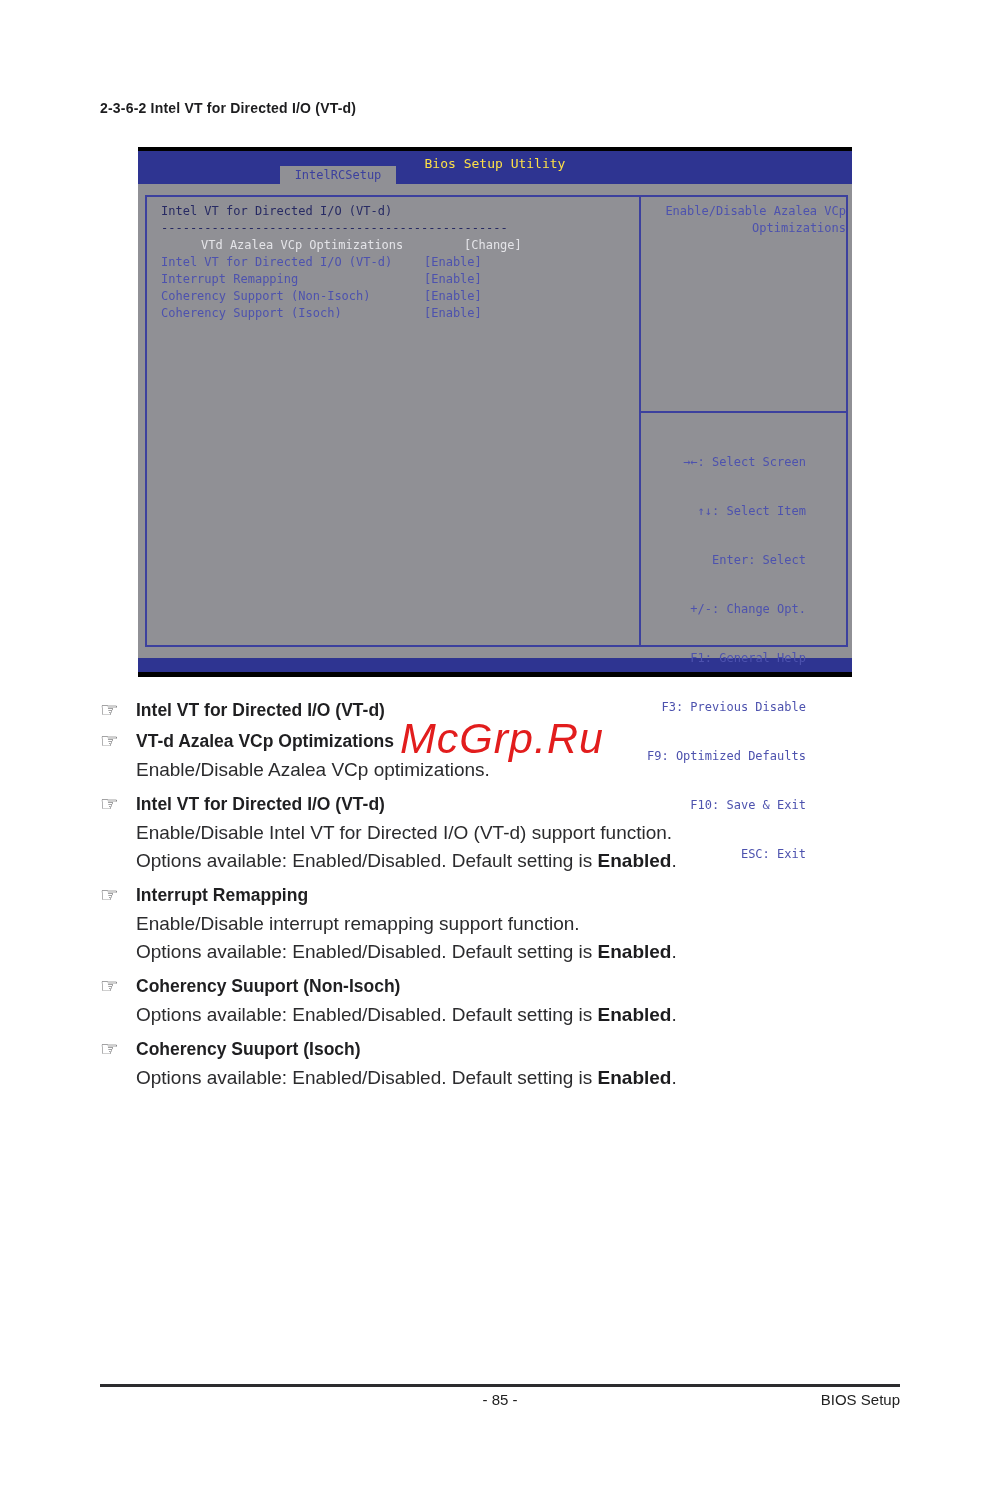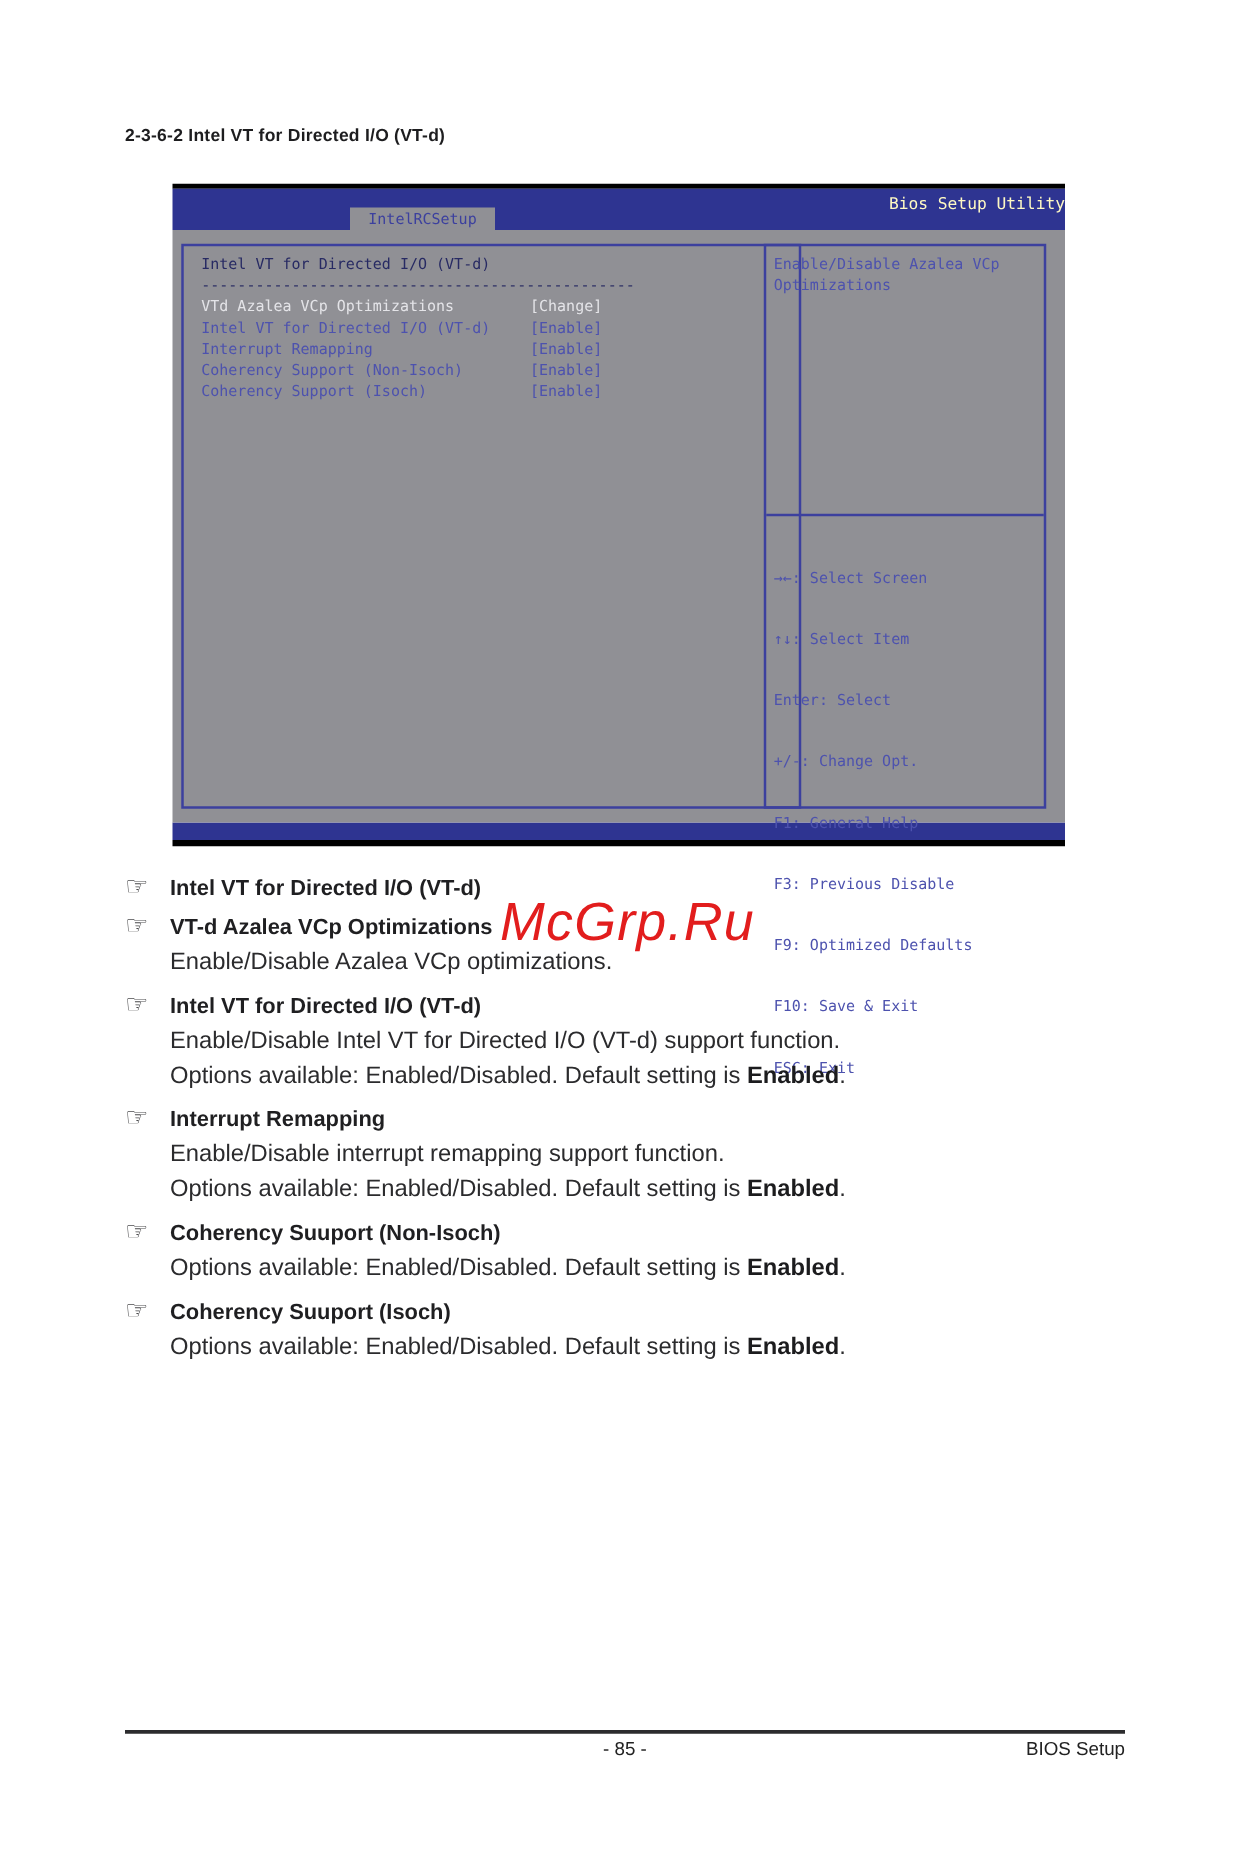--- a/index.html
+++ b/index.html
@@ -4,29 +4,29 @@
 <style>
   * { margin:0; padding:0; box-sizing:border-box; }
   body { background:#ffffff; font-family:"Liberation Sans", sans-serif; }
   .page { position:relative; width:1000px; height:1486px; background:#ffffff; overflow:hidden; }
 
   .page-title { position:absolute; left:100px; top:100px; font-size:14px; font-weight:bold; color:#1d1d1f; letter-spacing:0.2px; }
 
   
   .screenshot { position:absolute; left:138px; top:147px; width:714px; height:530px; font-family:"DejaVu Sans Mono", monospace; }
   .shot-black-top { height:4px; background:#000; }
-  .bios-header { height:33px; background:#2e3491; color:#fef9c3; font-size:13px; text-align:right; line-height:26px; }
+  .bios-header { height:33px; background:#2e3491; color:#fde047; font-size:13px; text-align:center; line-height:26px; }
   .bios-tab { position:absolute; left:142px; top:19px; width:116px; height:18px; background:#909095; color:#3c409e; font-size:12px; text-align:center; line-height:18px; z-index:2; }
   .bios-body { position:relative; height:474px; background:#909095; }
   .panel { position:absolute; top:11px; height:452px; border:2px solid #3c409e; }
   .panel.left { left:7px; width:496px; padding:6px 0 0 14px; }
-  .panel.right { left:473px; width:226px; padding:6px 0 0 6px; }
+  .panel.right { left:501px; width:209px; padding:6px 0 0 6px;text-align:right; }
   .bios-line { font-size:12px; line-height:17px; color:#272a63; white-space:pre; }
   .bios-row { position:relative; font-size:12px; line-height:17px; color:#4d52ae; white-space:pre; }
-  .bios-row.selected { color:#e4e4e8; }
+  .bios-row.selected { color:#e4e4e8;margin-left:40px; }
   .bios-value { position:absolute; left:263px; top:0; }
   .help-text { font-size:12px; line-height:17px; color:#4d52ae; white-space:pre-line; }
   .help-divider { position:absolute; left:0; right:0; top:214px; border-top:2px solid #3c409e; }
   .help-keys { position:absolute; left:6px; top:225px; }
   .help-key { font-size:12px; line-height:17px; color:#4d52ae; white-space:pre;margin-top:32px; }
   .shot-blue-bar { height:14px; background:#2e3491; }
   .shot-black-bottom { height:5px; background:#000; }
 
   
   .sections { position:absolute; left:100px; top:699px; width:620px; }

